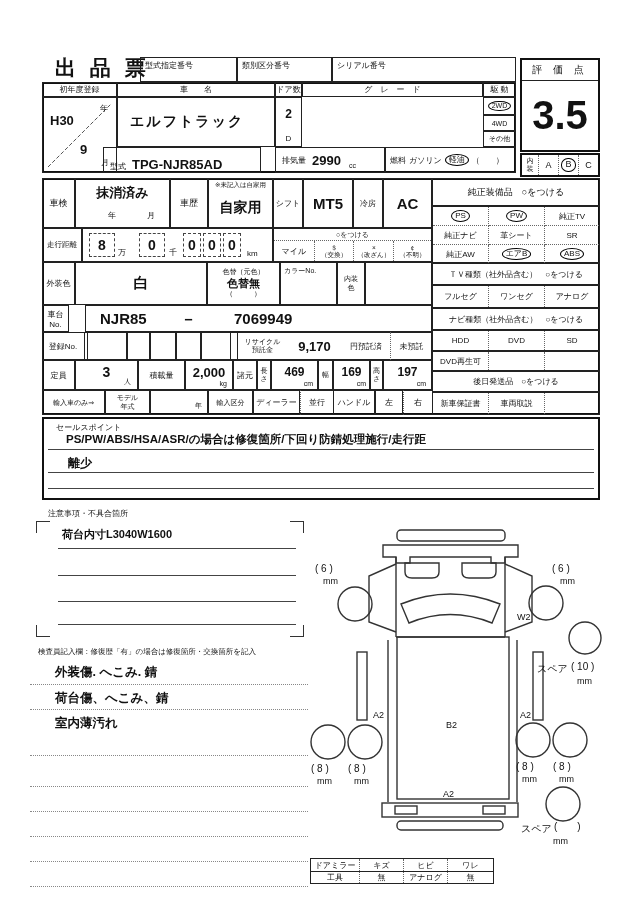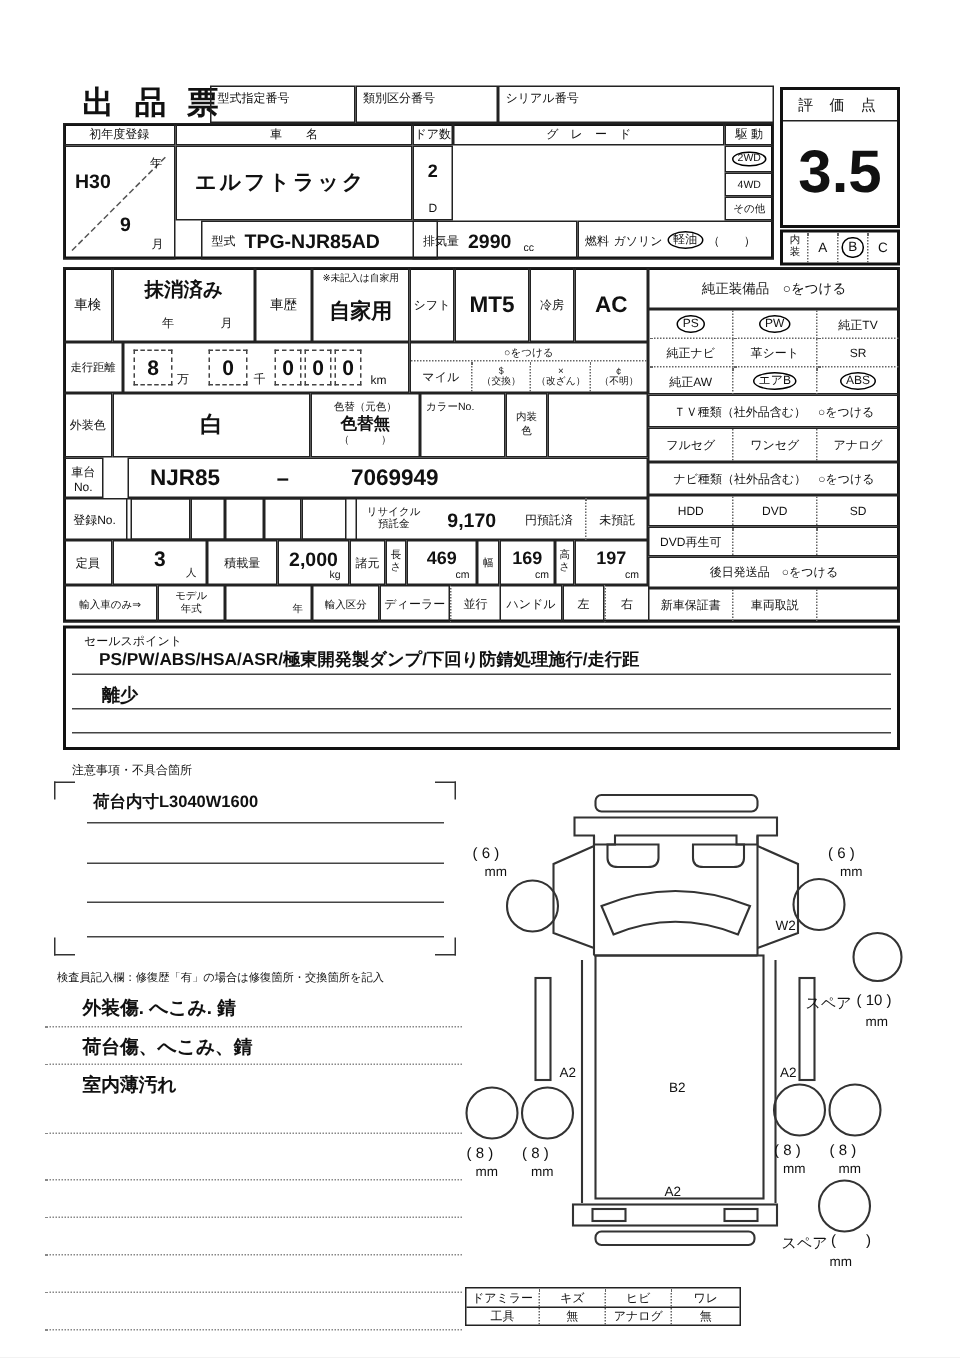--- a/index.html
+++ b/index.html
@@ -69,21 +69,21 @@
   <div class="a b" style="left:275px;top:97px;width:27px;height:50px">
     <div class="c bd" style="height:32px;font-size:12px">2</div>
     <div class="c s8" style="height:16px">D</div>
   </div>
   <div class="a b c s7" style="left:483px;top:97px;width:33px;height:18px">
       <span class="circ s7">2WD</span>
     </div>
   <div class="a b c s7" style="left:483px;top:115px;width:33px;height:16px">4WD</div>
   <div class="a b c s7" style="left:483px;top:131px;width:33px;height:16px">その他</div>
 
-  <div class="a b" style="left:134px;top:147px;width:158px;height:26px;display:flex;align-items:center">
+  <div class="a b" style="left:103px;top:147px;width:158px;height:26px;display:flex;align-items:flex-end">
     <span class="s8" style="padding:0 6px">型式</span>
     <span class="bd" style="font-size:13px">TPG-NJR85AD</span>
   </div>
   <div class="a b" style="left:275px;top:147px;width:110px;height:26px;display:flex;align-items:center">
     <span class="s8" style="padding:0 6px">排気量</span>
     <span class="bd" style="font-size:13px">2990</span>
     <span class="s7" style="align-self:flex-end;padding:0 2px 3px 8px">cc</span>
   </div>
   <div class="a b" style="left:385px;top:147px;width:131px;height:26px;display:flex;align-items:center;gap:3px">
     <span class="s8" style="padding-left:4px">燃料</span>
@@ -266,21 +266,21 @@
   </div>
   <div class="a b c s8" style="left:432px;top:371px;width:168px;height:21px">後日発送品　○をつける</div>
   <div class="a b" style="left:432px;top:392px;width:168px;height:23px;display:flex">
     <div class="c s8 dotR" style="width:56px">新車保証書</div>
     <div class="c s8 dotR" style="width:56px">車両取説</div>
     <div style="width:54px"></div>
   </div>
 
   <div class="a B" style="left:42px;top:417px;width:558px;height:83px">
     <span class="a s8" style="left:12px;top:3px">セールスポイント</span>
-    <span class="a bd" style="left:22px;top:13px;font-size:11.5px">PS/PW/ABS/HSA/ASR/極東開発製ダンプ/下回り防錆処理施行/走行距</span>
+    <span class="a bd" style="left:22px;top:13px;font-size:11.5px">PS/PW/ABS/HSA/ASR/の場合は修復箇所/下回り防錆処理施行/走行距</span>
     <div class="a line" style="left:4px;top:30px;width:546px"></div>
     <span class="a bd" style="left:24px;top:36px;font-size:12px">離少</span>
     <div class="a line" style="left:4px;top:53px;width:546px"></div>
     <div class="a line" style="left:4px;top:69px;width:546px"></div>
   </div>
 
   <span class="a s8" style="left:48px;top:508px">注意事項・不具合箇所</span>
   <div class="a" style="left:36px;top:521px;width:14px;height:12px;border-left:1.5px solid #333;border-top:1.5px solid #333"></div>
   <div class="a" style="left:290px;top:521px;width:14px;height:12px;border-right:1.5px solid #333;border-top:1.5px solid #333"></div>
   <div class="a" style="left:36px;top:625px;width:14px;height:12px;border-left:1.5px solid #333;border-bottom:1.5px solid #333"></div>

